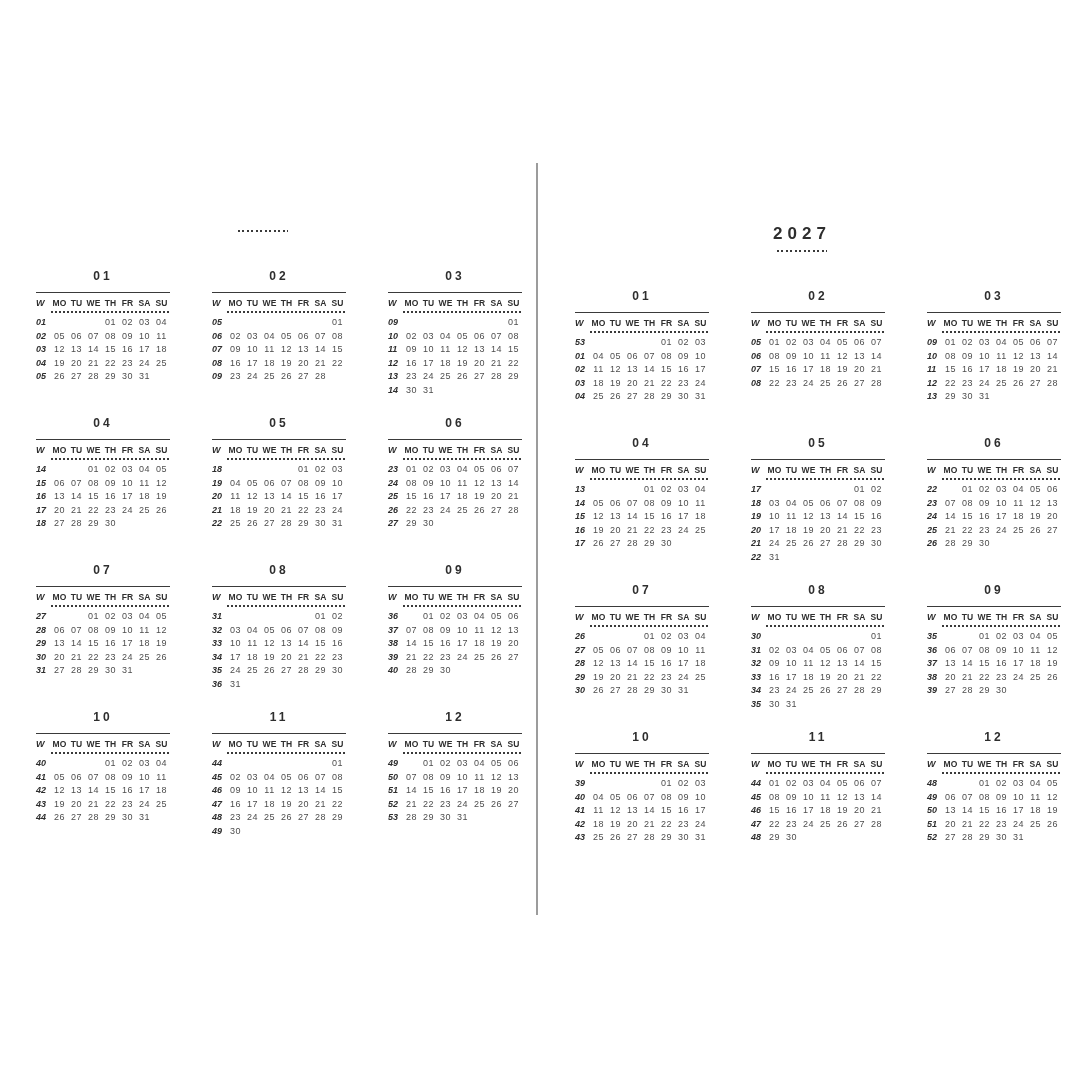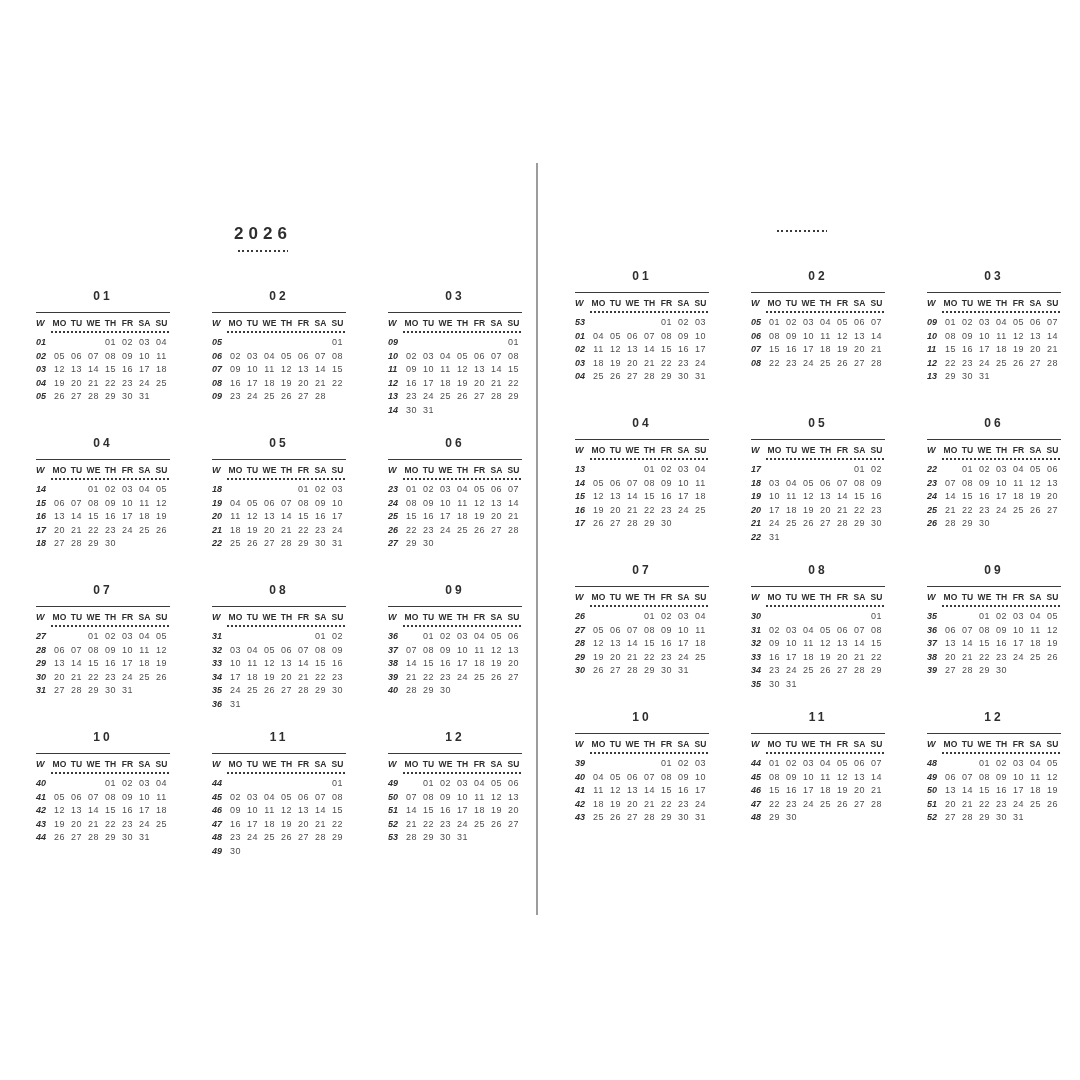--- a/index.html
+++ b/index.html
@@ -68,21 +68,20 @@
     line-height: 13.5px; letter-spacing: 0.5px;
   }
 </style>
 </head>
 <body>
 
 <div class="spread">
   <div class="divider"></div>
 
   <div class="page left">
-    <div class="year-title">2026</div>
     <div class="year-dots"></div>
     <div class="months-grid">
         <div class="month">
           <div class="month-label">01</div>
           <div class="month-rule"></div>
           <div class="month-grid">
             <span class="wh">W</span>
             <span class="dh">MO</span>
             <span class="dh">TU</span>
             <span class="dh">WE</span>
@@ -759,20 +758,21 @@
             <span class="dc">31</span>
             <span class="dc"></span>
             <span class="dc"></span>
             <span class="dc"></span>
           </div>
         </div>
       </div>
   </div>
 
   <div class="page right">
+    <div class="year-title">2027</div>
     <div class="year-dots"></div>
     <div class="months-grid">
         <div class="month">
           <div class="month-label">01</div>
           <div class="month-rule"></div>
           <div class="month-grid">
             <span class="wh">W</span>
             <span class="dh">MO</span>
             <span class="dh">TU</span>
             <span class="dh">WE</span>

